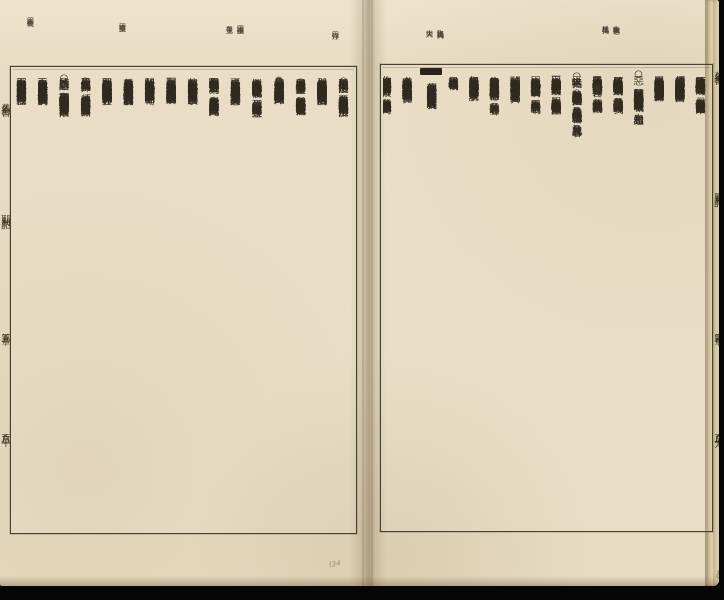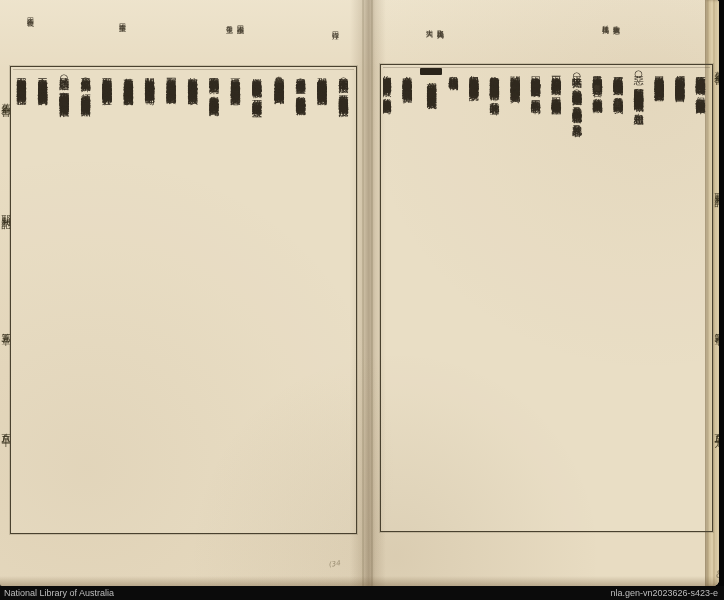--- a/index.html
+++ b/index.html
@@ -158,17 +158,13 @@
           <div class="col"><span>的民須聽這話○主說你們豈可不畏懼我呢你們在我面前豈可不戰慄呢我以沙定海界永遠不得踰越大浪</span></div>
           <div class="col"><span>奔騰不能洋溢洪波洶湧不能踰越只是這民有違背叛逆的心都違背我去了心內也不說我們應當敬畏我們的</span></div>
           <div class="col"><span>天主耶和華因他隨時賜雨就是春雨秋雨為我們定收成的時節亦存不廢你們愆尤使你們不再穫此益</span></div>
         </div>
     </div>
 
     <div class="pencil" id="pencil-gutter">(34</div>
     <div class="pencil" id="pencil-corner">83</div>
   </div>
 
-  <div id="band">
-    <span class="lib">National Library of Australia</span>
-    <span class="idn">nla.gen-vn2023626-s423-e</span>
-  </div>
 </div>
 
 </body></html>

